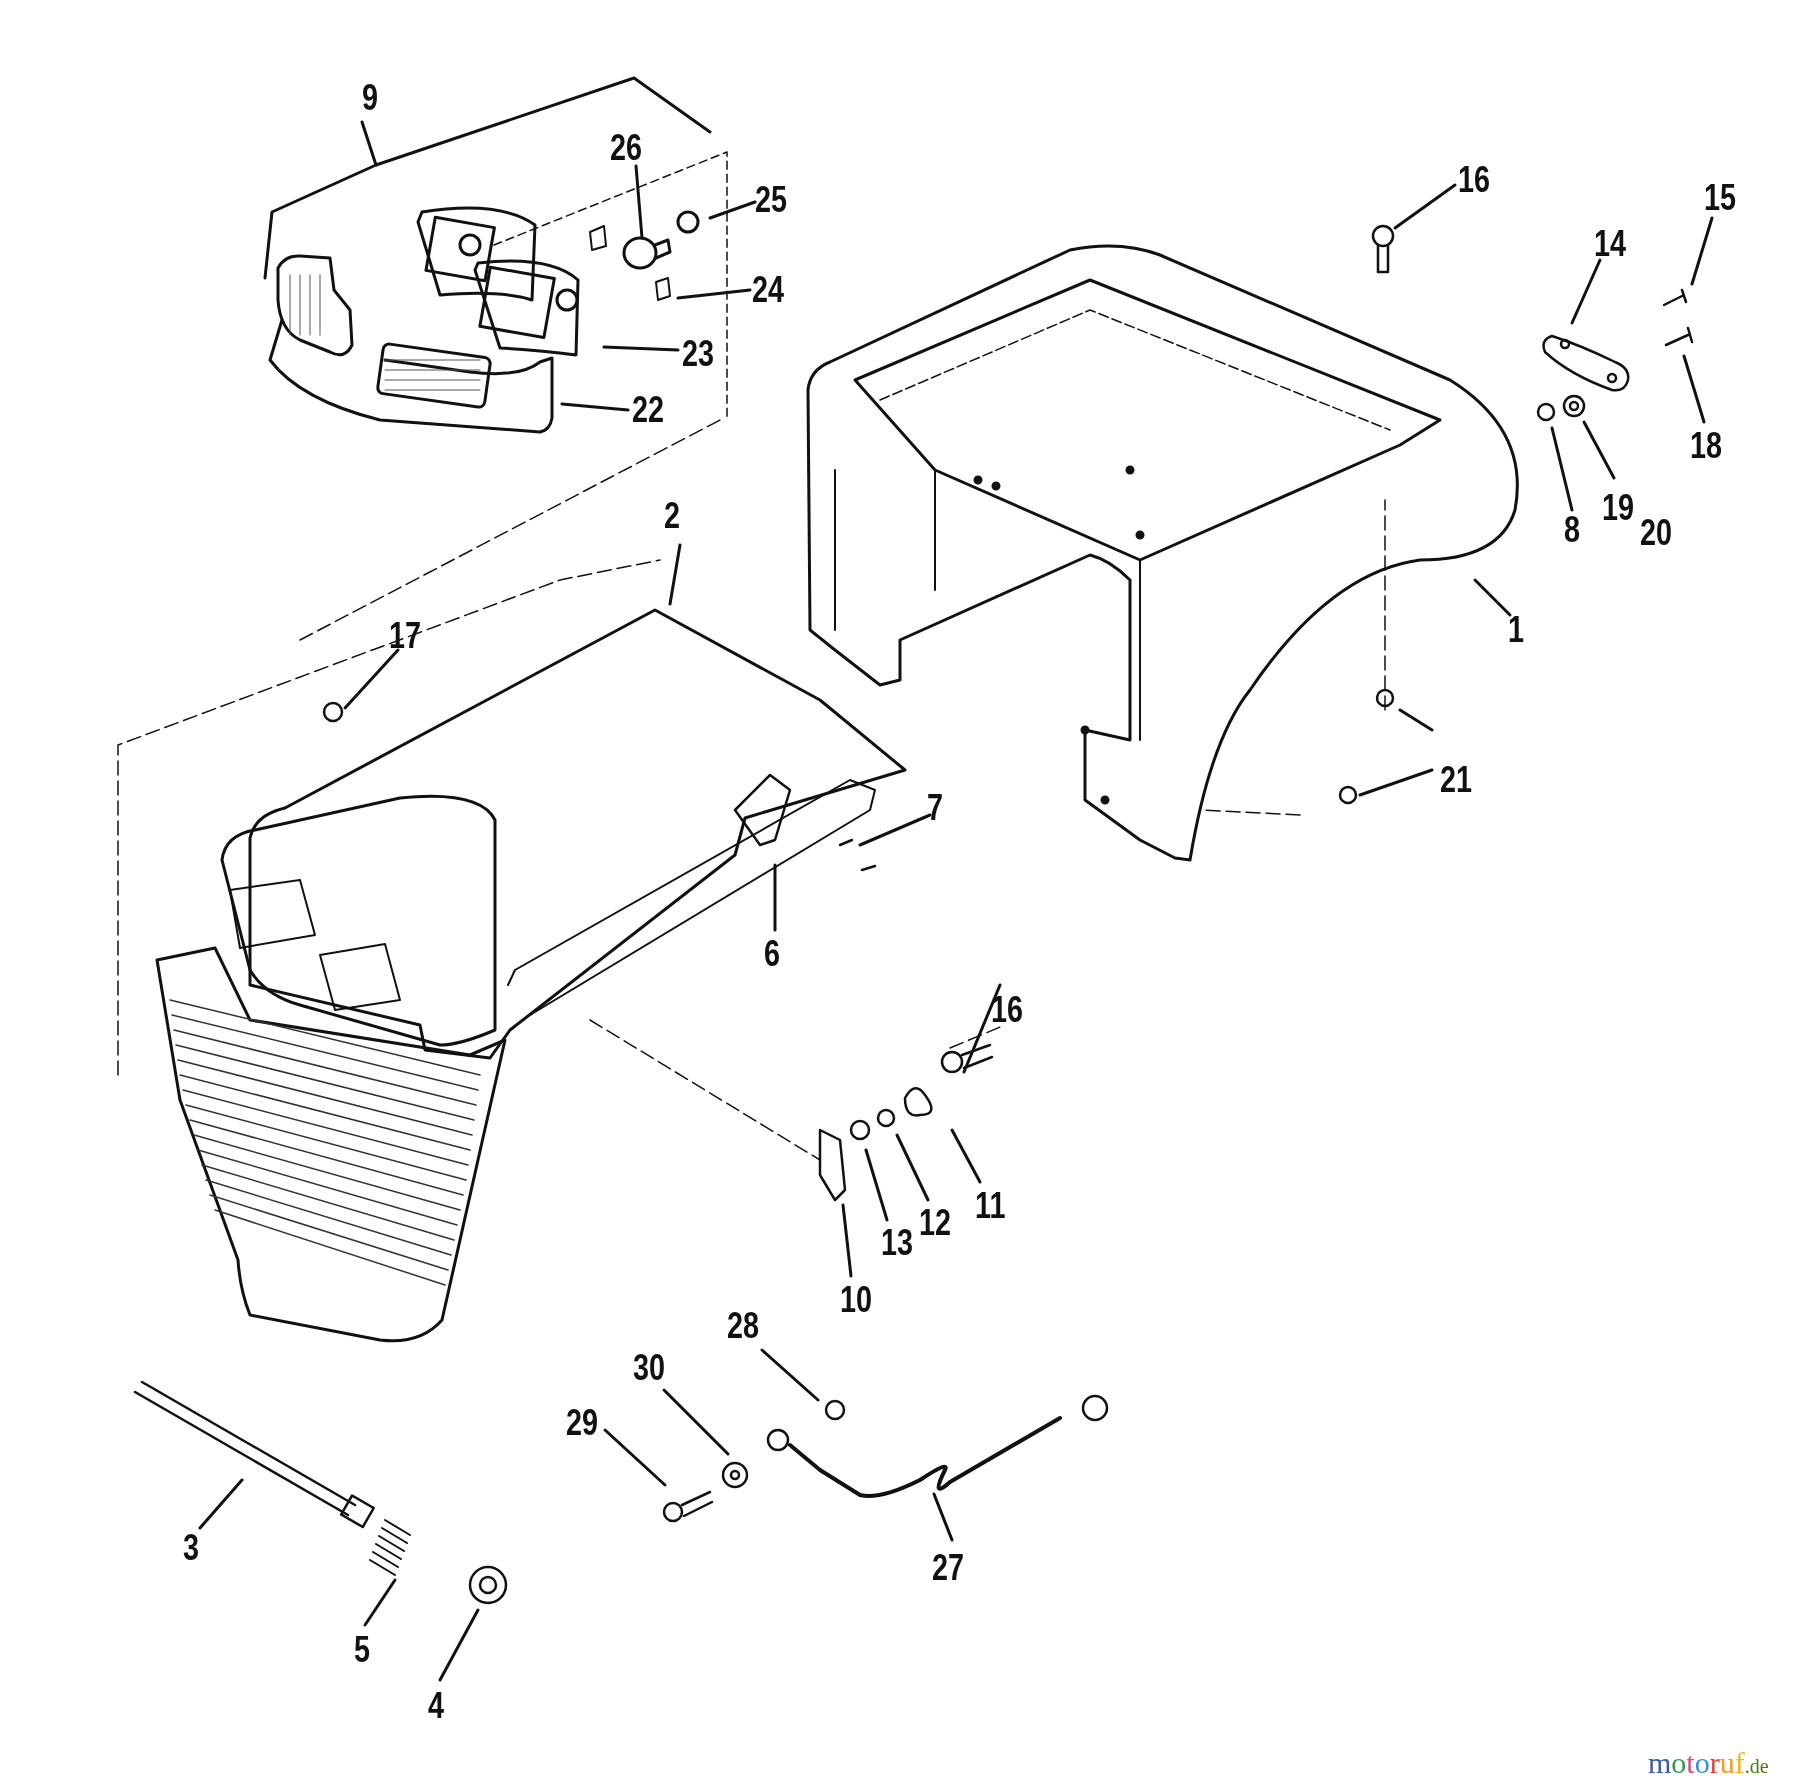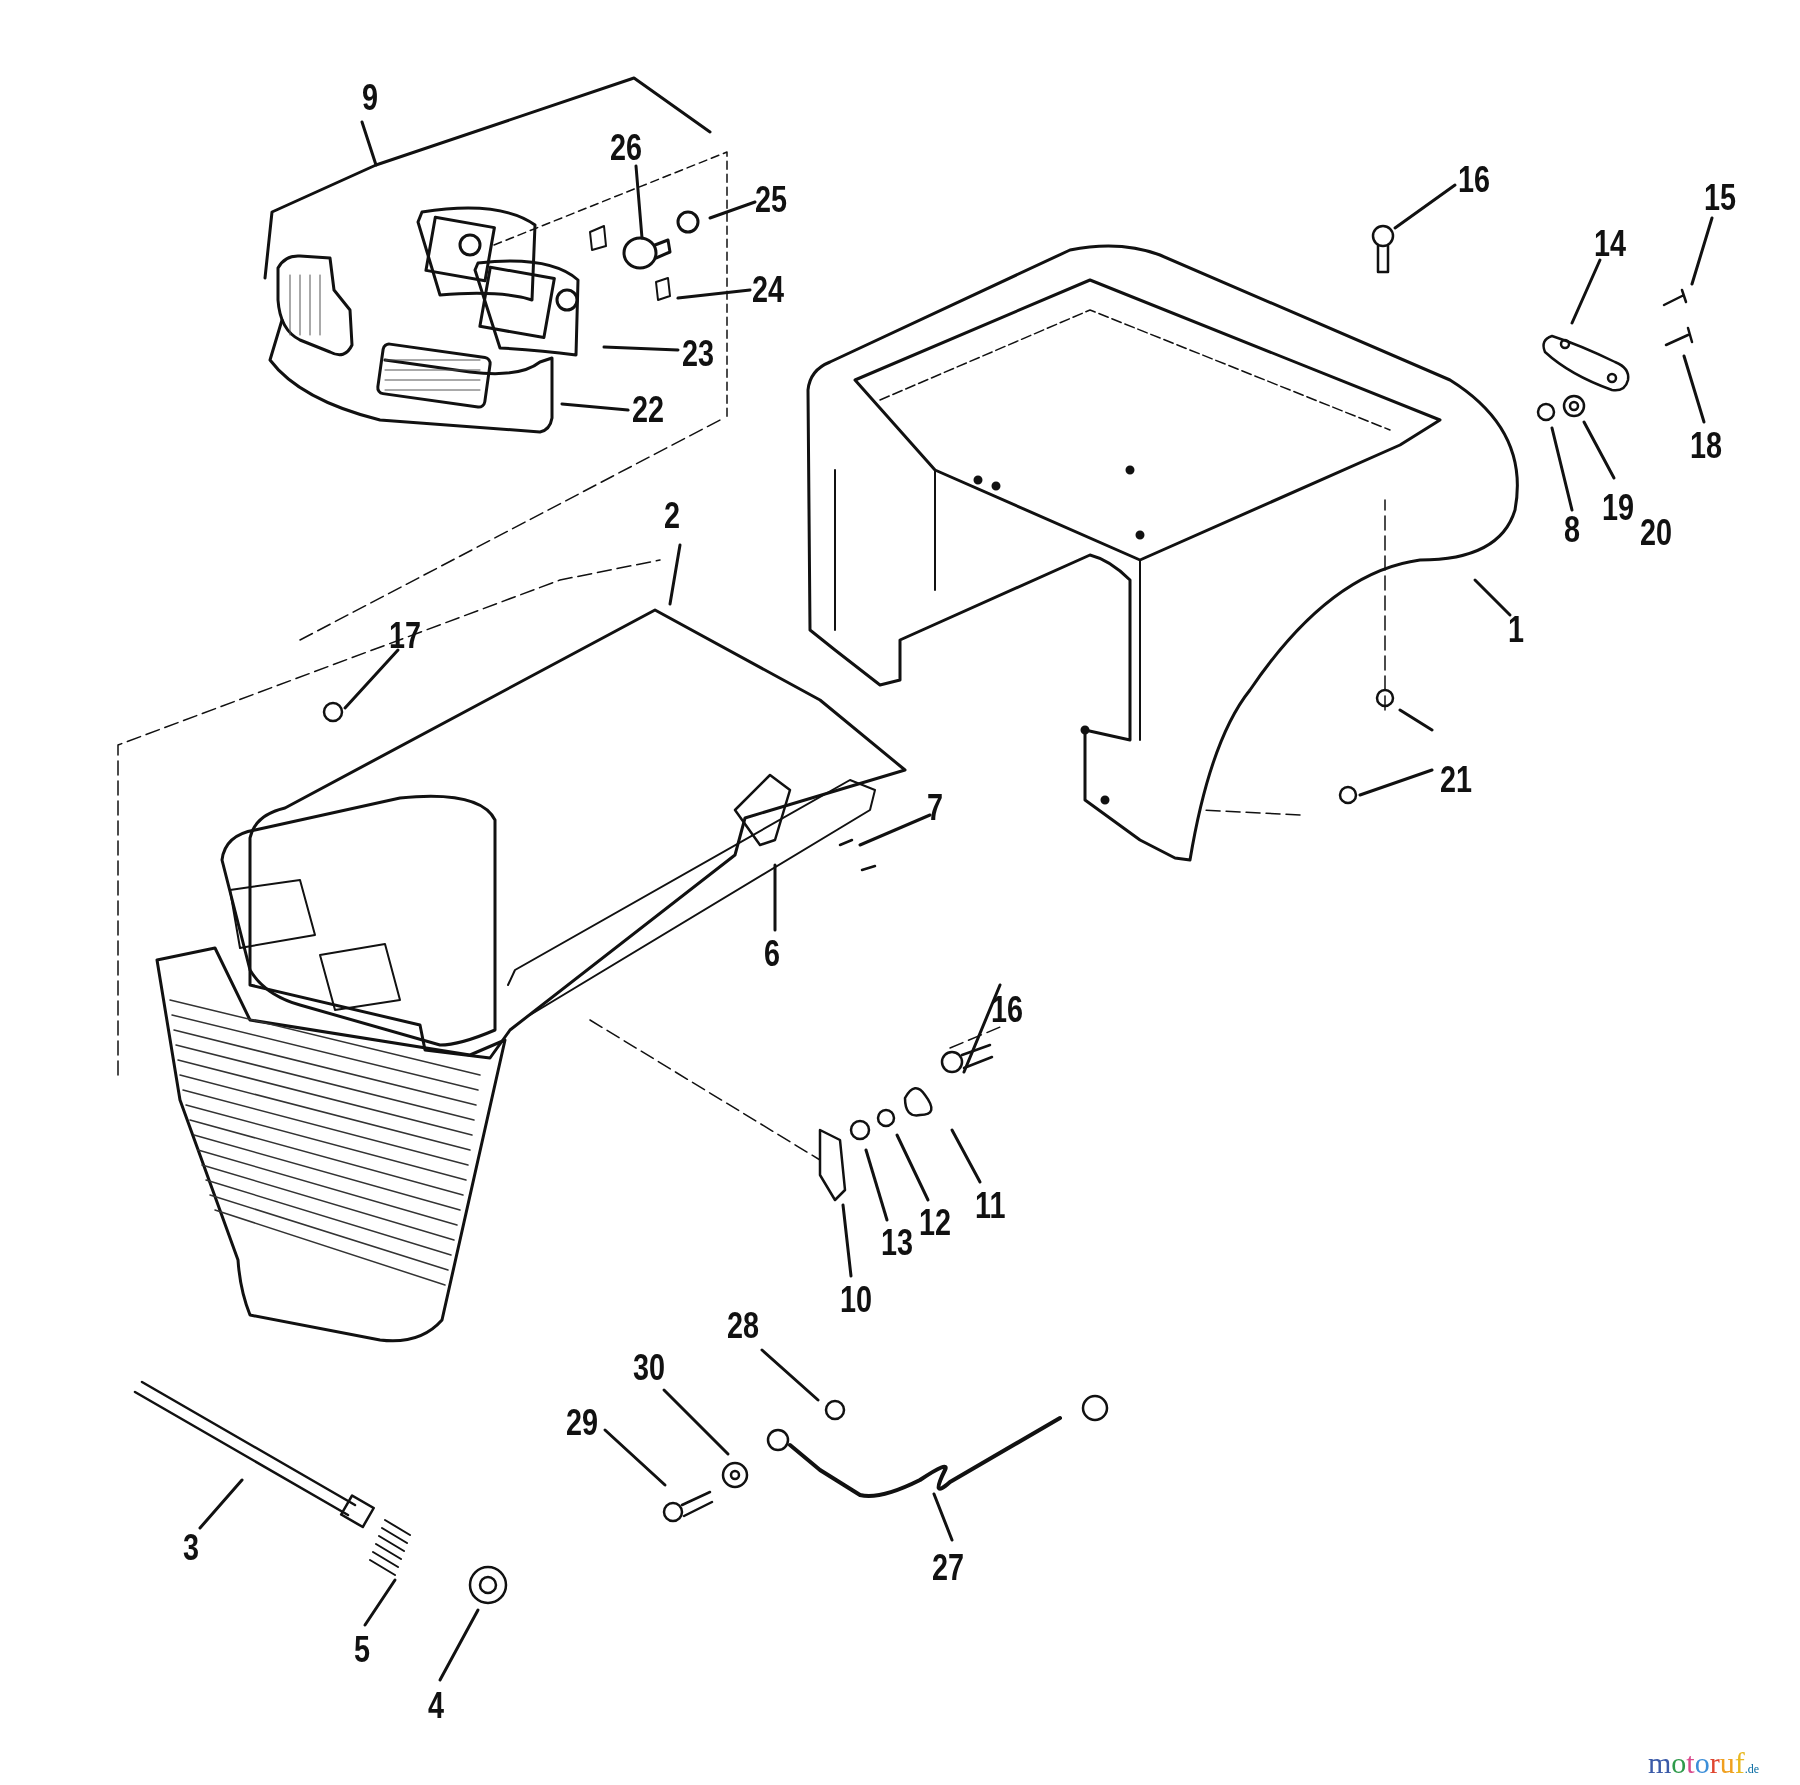--- a/index.html
+++ b/index.html
@@ -1,21 +1,21 @@
 <!DOCTYPE html>
 <html><head>
 <meta charset="utf-8">
 <style>
   html,body{margin:0;padding:0;background:#fff;}
   body{width:1800px;height:1785px;position:relative;overflow:hidden;font-family:"Liberation Sans",sans-serif;}
   #stage{position:absolute;left:0;top:0;width:1800px;height:1785px;}
   svg{position:absolute;left:0;top:0;}
   .lbl{position:absolute;font-family:"Liberation Sans",sans-serif;font-weight:bold;font-size:36px;color:#111;transform:scaleX(0.8);transform-origin:left top;line-height:1;}
   .logo{position:absolute;left:1648px;top:1748px;font-family:"Liberation Serif",serif;font-size:30px;line-height:1;}
-  .logo .tld{font-size:12px;color:#0369a1;}
+  .logo .tld{font-size:20px;color:#4d7c0f;}
 </style>
 </head>
 <body>
 
 <div id="stage">
   <svg width="1800" height="1785" viewBox="0 0 1800 1785" fill="none" stroke="#111" stroke-width="3" stroke-linecap="round" stroke-linejoin="round">
 
     <g>
       <path d="M265 278 L272 212 L376 165 L634 78 L710 132"></path>
       <path d="M376 165 L362 122"></path>

